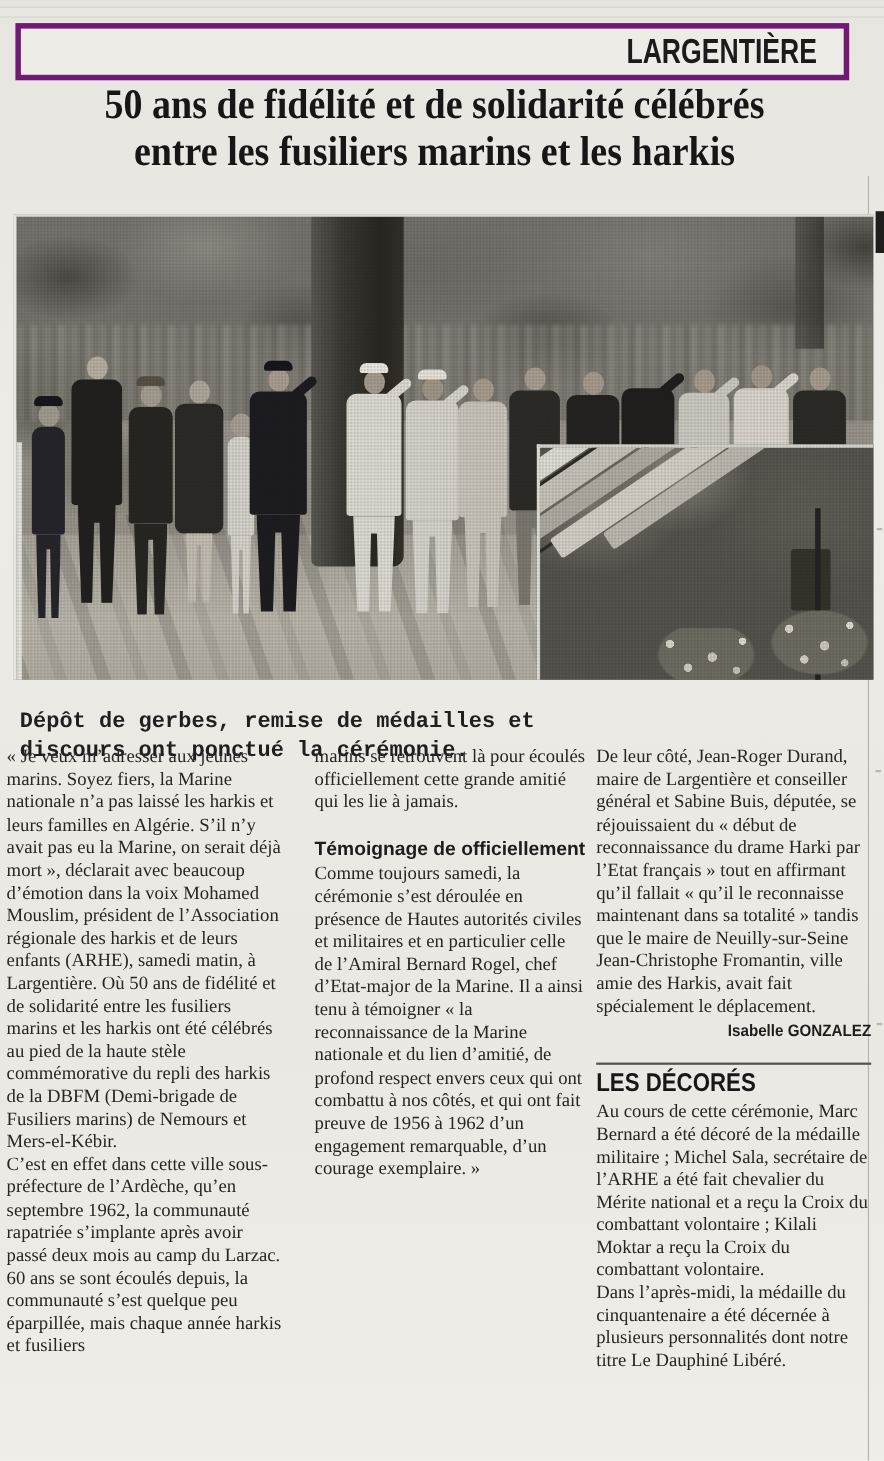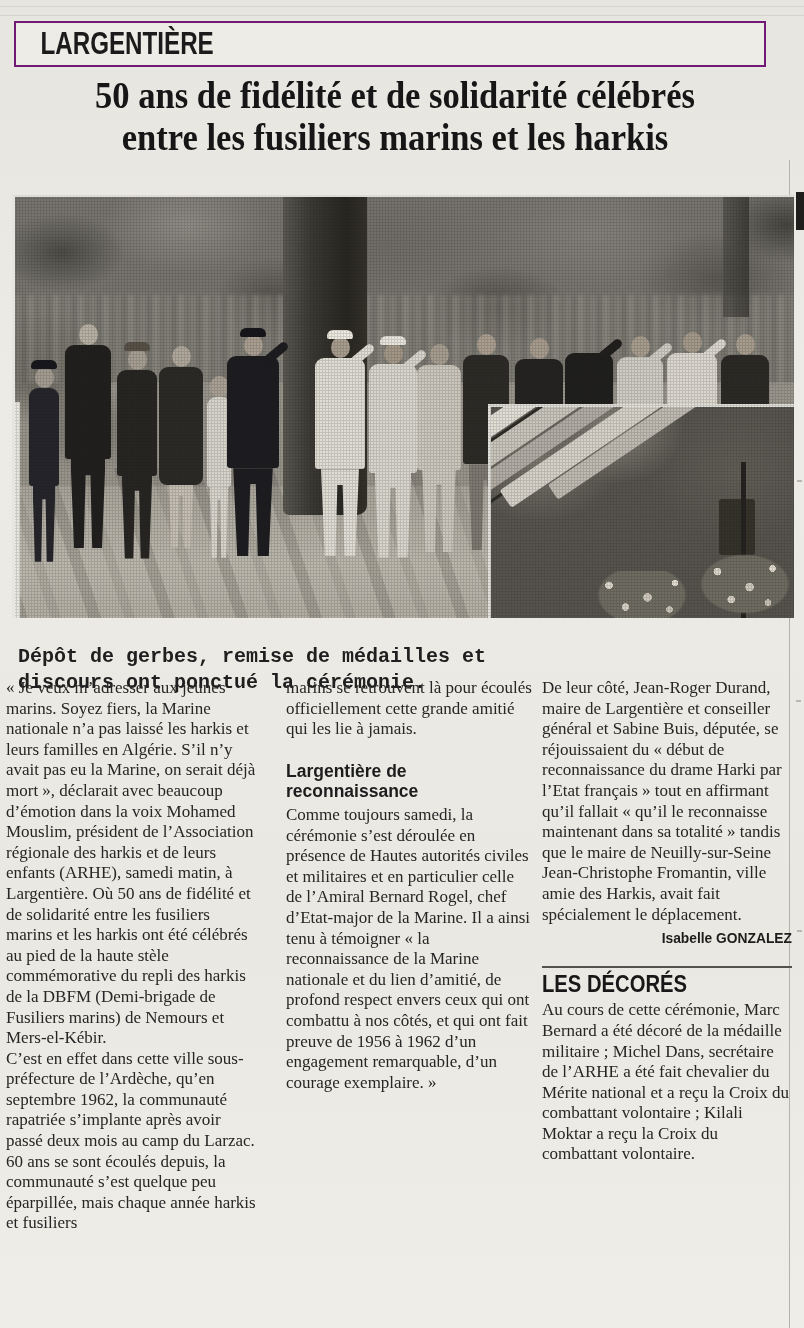--- a/index.html
+++ b/index.html
@@ -9,22 +9,22 @@
     font-family:"Liberation Serif", serif;color:#222;
   }
   .scanline{position:absolute;left:0;right:0;height:1px;background:#d5d3cd;}
   .page-rule{position:absolute;left:789px;top:160px;bottom:0;width:1px;background:#b4b2ac;}
   .edge-blob{position:absolute;left:796px;top:192px;width:8px;height:38px;background:#1f1e1c;}
   .margin-speck{position:absolute;width:5px;height:2px;background:#b9b7b0;}
 
   
   .kicker-box{
     position:absolute;left:14px;top:21px;width:748px;height:42px;
-    border:2px solid #701a75;background:rgba(248,246,240,.35);
-    display:flex;align-items:center;justify-content:flex-start;
+    border:5px solid #701a75;background:rgba(248,246,240,.35);
+    display:flex;align-items:center;justify-content:flex-end;
   }
   .kicker{
     font-family:"Liberation Sans",sans-serif;font-weight:bold;font-size:31px;
     color:#1b1b1b;transform:scale(.78,1.02);letter-spacing:0;white-space:nowrap;
   }
 
   
   .headline{position:absolute;left:0;top:74px;width:790px;text-align:center;
     font-family:"Liberation Serif",serif;font-weight:bold;color:#161616;line-height:1.18;}
   .headline .hl{display:block;font-size:36px;transform:scale(.96,1.06);}
@@ -241,23 +241,24 @@
 
 <p class="caption">Dépôt de gerbes, remise de médailles et discours ont ponctué la cérémonie.</p>
 
 <main>
   <div class="col" style="left:6px;width:254px">
     <p>« Je veux m’adresser aux jeunes marins. Soyez fiers, la Marine nationale n’a pas laissé les harkis et leurs familles en Algérie. S’il n’y avait pas eu la Marine, on serait déjà mort », déclarait avec beaucoup d’émotion dans la voix Mohamed Mouslim, président de l’Association régionale des harkis et de leurs enfants (ARHE), samedi matin, à Largentière. Où 50 ans de fidélité et de solidarité entre les fusiliers marins et les harkis ont été célébrés au pied de la haute stèle commémorative du repli des harkis de la DBFM (Demi-brigade de Fusiliers marins) de Nemours et Mers-el-Kébir.</p>
     <p>C’est en effet dans cette ville sous-préfecture de l’Ardèche, qu’en septembre 1962, la communauté rapatriée s’implante après avoir passé deux mois au camp du Larzac. 60 ans se sont écoulés depuis, la communauté s’est quelque peu éparpillée, mais chaque année harkis et fusiliers</p>
   </div>
   <div class="col" style="left:286px;width:248px">
     <p>marins se retrouvent là pour écoulés officiellement cette grande amitié qui les lie à jamais.</p>
-    <h3 class="subhead">Largentière de reconnaissance</h3>
+    <h3 class="subhead">Témoignage de officiellement</h3>
     <p>Comme toujours samedi, la cérémonie s’est déroulée en présence de Hautes autorités civiles et militaires et en particulier celle de l’Amiral Bernard Rogel, chef d’Etat-major de la Marine. Il a ainsi tenu à témoigner « la reconnaissance de la Marine nationale et du lien d’amitié, de profond respect envers ceux qui ont combattu à nos côtés, et qui ont fait preuve de 1956 à 1962 d’un engagement remarquable, d’un courage exemplaire. »</p>
   </div>
   <div class="col" style="left:542px;width:250px">
     <p>De leur côté, Jean-Roger Durand, maire de Largentière et conseiller général et Sabine Buis, députée, se réjouissaient du « début de reconnaissance du drame Harki par l’Etat français » tout en affirmant qu’il fallait « qu’il le reconnaisse maintenant dans sa totalité » tandis que le maire de Neuilly-sur-Seine Jean-Christophe Fromantin, ville amie des Harkis, avait fait spécialement le déplacement.</p>
     <div class="byline">Isabelle GONZALEZ</div>
     <div class="rule"></div>
     <h2 class="sechead">LES DÉCORÉS</h2>
-    <p>Au cours de cette cérémonie, Marc Bernard a été décoré de la médaille militaire ; Michel Dans, secrétaire de l’ARHE a été fait chevalier du Mérite national et a reçu la Croix du combattant volontaire ; Kilali Moktar a reçu la Croix du combattant volontaire.</p>
+    <p>Au cours de cette cérémonie, Marc Bernard a été décoré de la médaille militaire ; Michel Sala, secrétaire de l’ARHE a été fait chevalier du Mérite national et a reçu la Croix du combattant volontaire ; Kilali Moktar a reçu la Croix du combattant volontaire.</p>
+    <p>Dans l’après-midi, la médaille du cinquantenaire a été décernée à plusieurs personnalités dont notre titre Le Dauphiné Libéré.</p>
   </div>
 </main>
 
 </body></html>

